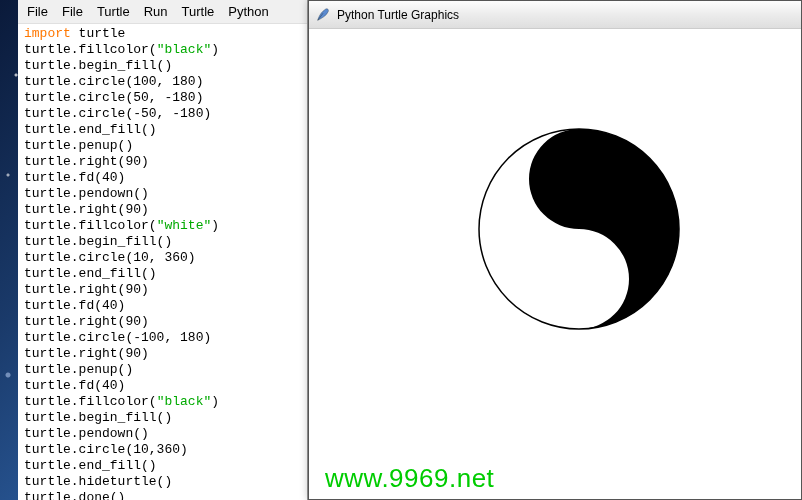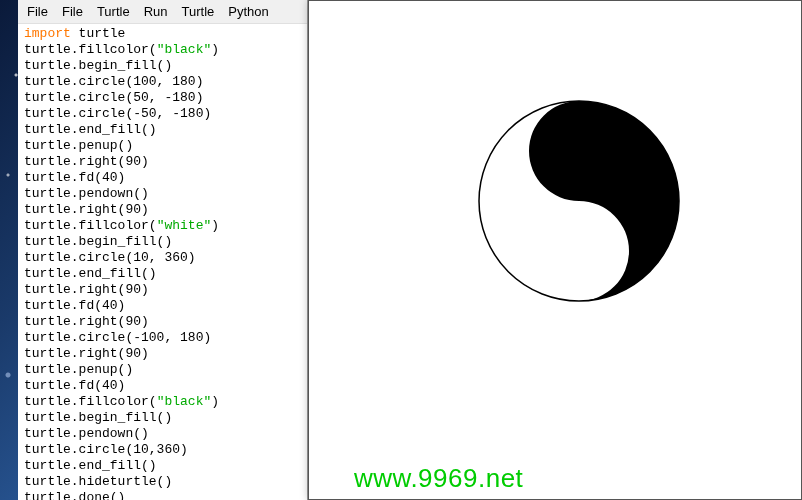--- a/index.html
+++ b/index.html
@@ -82,21 +82,21 @@
       height: calc(100% - 28px);
       background: #fff;
     }
     .yinyang {
       position: absolute;
       left: 150px;
       top: 80px;
     }
     .watermark {
       position: absolute;
-      left: 354px;
+      left: 325px;
       bottom: 6px;
       font-size: 26px;
       font-family: Arial, sans-serif;
       color: #00cc00;
       letter-spacing: 0.5px;
     }
   </style>
 </head>
 <body>
 
@@ -108,20 +108,29 @@
     <span>File</span>
     <span>Turtle</span>
     <span>Run</span>
     <span>Turtle</span>
     <span>Python</span>
   </div>
   <div class="code-area" id="code-area"><div><span class="kw">import</span><span> turtle</span></div><div><span>turtle.fillcolor(</span><span class="str">"black"</span><span>)</span></div><div><span>turtle.begin_fill()</span></div><div><span>turtle.circle(100, 180)</span></div><div><span>turtle.circle(50, -180)</span></div><div><span>turtle.circle(-50, -180)</span></div><div><span>turtle.end_fill()</span></div><div><span>turtle.penup()</span></div><div><span>turtle.right(90)</span></div><div><span>turtle.fd(40)</span></div><div><span>turtle.pendown()</span></div><div><span>turtle.right(90)</span></div><div><span>turtle.fillcolor(</span><span class="str">"white"</span><span>)</span></div><div><span>turtle.begin_fill()</span></div><div><span>turtle.circle(10, 360)</span></div><div><span>turtle.end_fill()</span></div><div><span>turtle.right(90)</span></div><div><span>turtle.fd(40)</span></div><div><span>turtle.right(90)</span></div><div><span>turtle.circle(-100, 180)</span></div><div><span>turtle.right(90)</span></div><div><span>turtle.penup()</span></div><div><span>turtle.fd(40)</span></div><div><span>turtle.fillcolor(</span><span class="str">"black"</span><span>)</span></div><div><span>turtle.begin_fill()</span></div><div><span>turtle.pendown()</span></div><div><span>turtle.circle(10,360)</span></div><div><span>turtle.end_fill()</span></div><div><span>turtle.hideturtle()</span></div><div><span>turtle.done()</span></div></div>
 </div>
 
 <div class="turtle-window">
+  <div class="titlebar">
+    <span class="title-icon">
+      <svg viewBox="0 0 16 16">
+          <path d="M2 14 C2 14 4 6 10 2 C12 0 15 1 14 4 C12 9 6 12 2 14 Z" fill="#5a8ad0" stroke="#345" stroke-width="0.5"></path>
+          <path d="M2 14 L8 6" stroke="#345" stroke-width="0.7"></path>
+        </svg>
+    </span>
+    <span>Python Turtle Graphics</span>
+  </div>
   <div class="canvas-area">
     <svg class="yinyang" width="240" height="240" viewBox="-120 -120 240 240">
 
       <circle cx="0" cy="0" r="100" fill="#fff" stroke="#000" stroke-width="1.5"></circle>
 
       <path d="M 0 100 A 100 100 0 0 0 0 -100 A 50 50 0 0 0 0 0 A 50 50 0 0 1 0 100 Z" fill="#000"></path>
 
       <circle cx="0" cy="-50" r="14" fill="#000"></circle>
 
       <circle cx="0" cy="50" r="14" fill="#fff"></circle>

